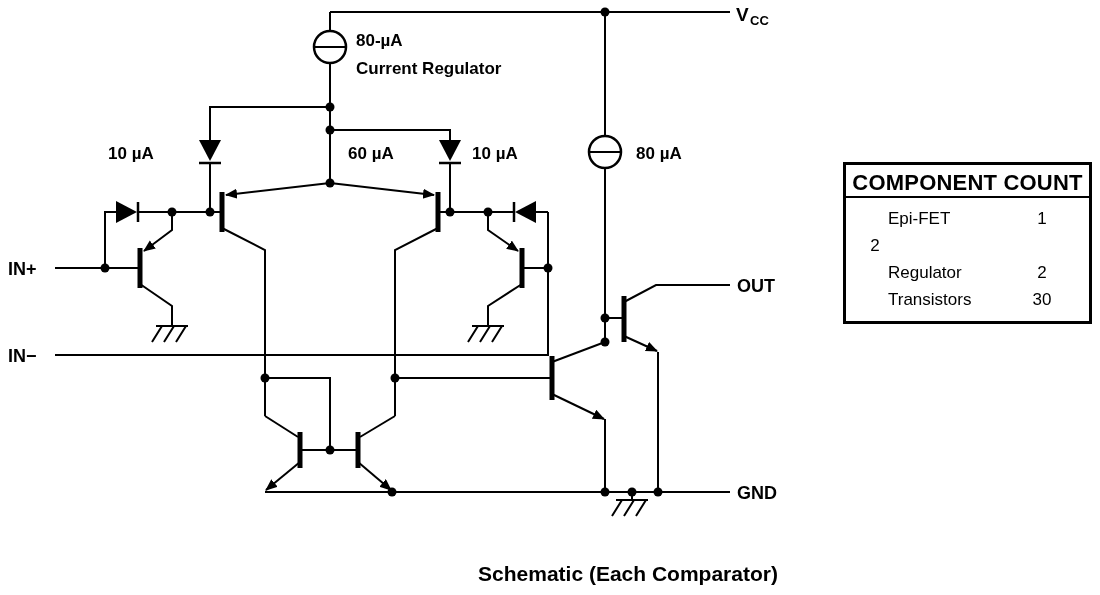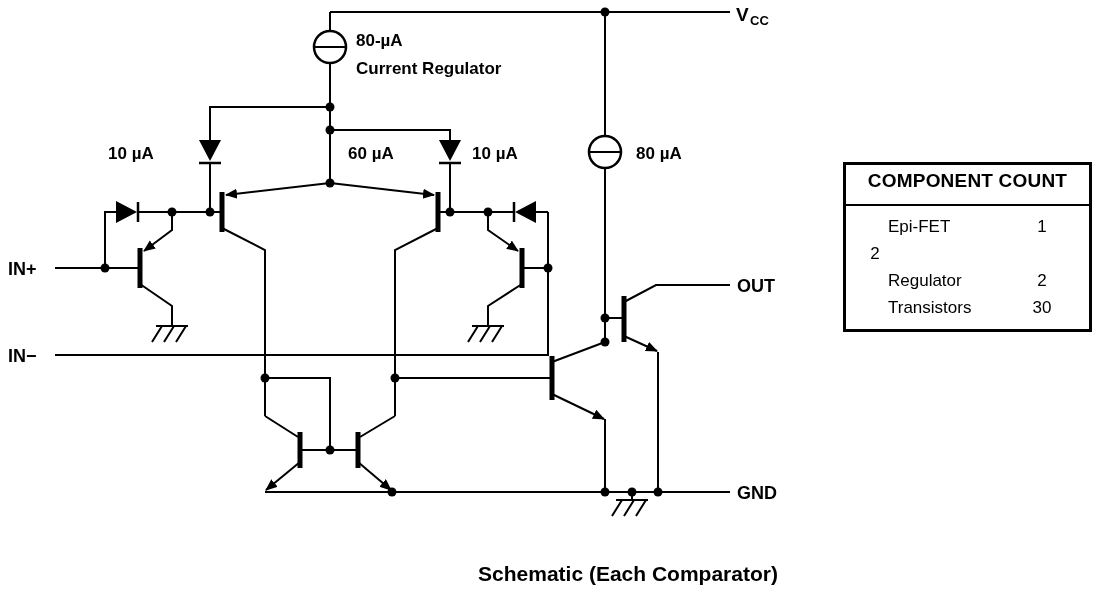--- a/index.html
+++ b/index.html
@@ -16,22 +16,22 @@
   .src-circle{fill:#fff;stroke:#000;stroke-width:2.5;}
   .lbl{font-family:"Liberation Sans",sans-serif;font-weight:bold;fill:#000;}
   .fs17{font-size:17px;} .fs18{font-size:18px;} .fs19{font-size:19px;} .fs13{font-size:13px;}
 
   
   #component-table{
     position:absolute;left:843px;top:162px;width:249px;
     border:3px solid #000;background:#fff;box-sizing:border-box;
   }
   #component-table .tbl-header{
-    font-weight:bold;font-size:19px;text-align:center;
-    padding:5px 0 12px 0;border-bottom:2.5px solid #000;letter-spacing:0.2px;
+    font-weight:bold;font-size:22px;text-align:center;
+    padding:5px 0 0 0;border-bottom:2.5px solid #000;letter-spacing:0.2px;
   }
   #component-table .tbl-body{padding:7px 0 8px 0;}
   #component-table .tbl-row{display:flex;align-items:center;line-height:27px;font-size:17px;gap:8px;}
   #component-table .tbl-name{padding-left:42px;flex:1;}
   #component-table .tbl-count{width:58px;text-align:center;margin-right:18px;}
 
   #caption{
     position:absolute;left:628px;top:562px;transform:translateX(-50%);
     font-size:21px;font-weight:bold;white-space:nowrap;text-align:center;
   }

